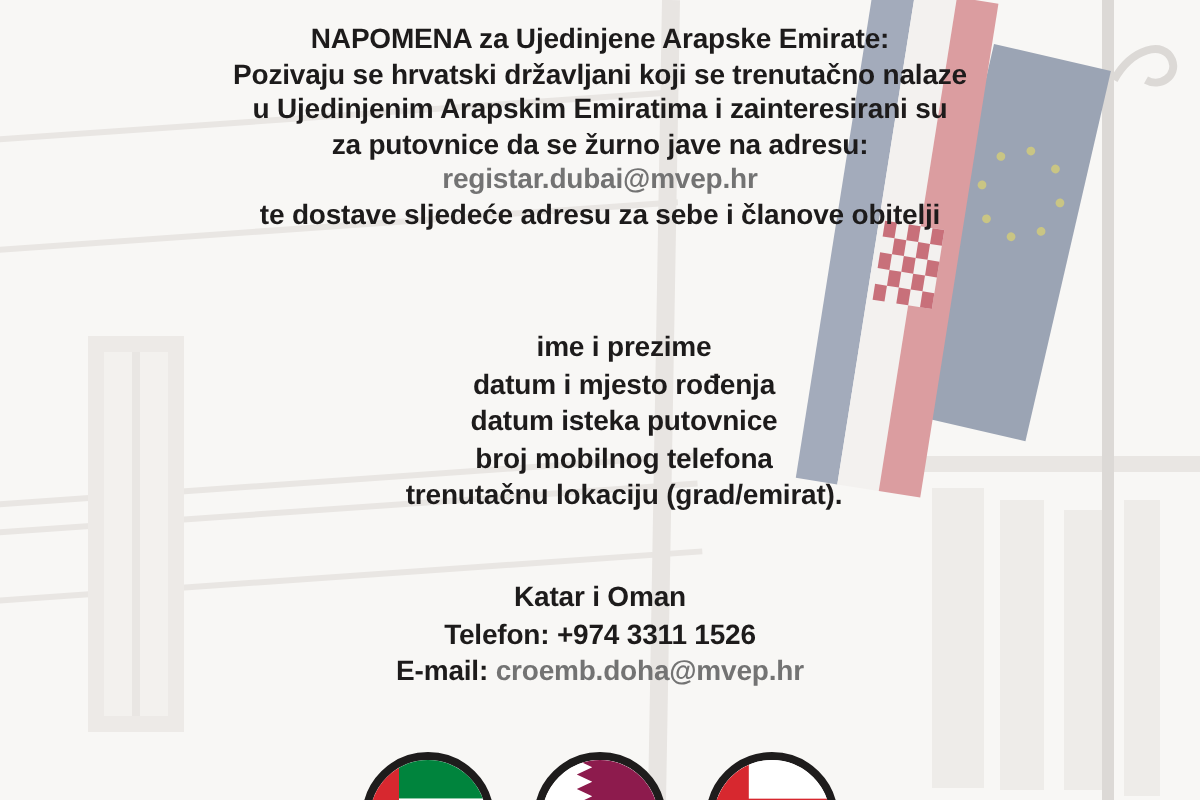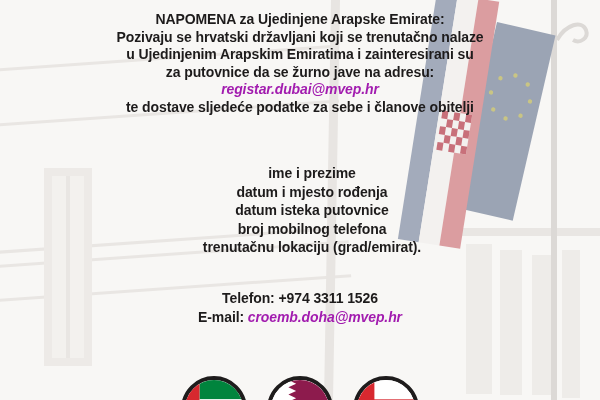--- a/index.html
+++ b/index.html
@@ -11,21 +11,21 @@
     font-weight:700;
     color:#1d1b1b;
     background:#f8f7f5;
   }
   .bg{position:absolute;top:0;left:0;width:600px;height:400px;}
   .content{position:absolute;top:0;left:0;width:600px;height:400px;text-align:center;}
   .block{position:absolute;left:0;width:600px;}
   .notice-block{top:11px;font-size:14px;line-height:17.6px;letter-spacing:-0.1px;}
   .list-block{top:164px;font-size:14px;line-height:18.5px;letter-spacing:-0.1px;margin-left:12px;}
   .contact-block{top:289px;font-size:14px;line-height:18.6px;letter-spacing:-0.1px;}
-  .red{color:#a21caf;font-style:italic;}
+  .red{color:#737373;}
   .flags-row{
     position:absolute;top:376px;left:0;width:600px;
     display:flex;justify-content:center;gap:20px;
   }
   .flag-circle{
     width:58px;height:58px;
     border:4px solid #1e1c1c;border-radius:50%;
     overflow:hidden;flex:0 0 auto;background:#fff;
   }
   .flag-circle svg{display:block;width:58px;height:58px;}
@@ -107,32 +107,33 @@
   </svg>
 
   <div class="content">
 
     <div class="block notice-block">
       <div>NAPOMENA za Ujedinjene Arapske Emirate:</div>
       <div>Pozivaju se hrvatski državljani koji se trenutačno nalaze</div>
       <div>u Ujedinjenim Arapskim Emiratima i zainteresirani su</div>
       <div>za putovnice da se žurno jave na adresu:</div>
       <div class="red">registar.dubai@mvep.hr</div>
-      <div>te dostave sljedeće podatke za sebe i članove obitelji</div>
+      <div>te dostave sljedeće adresu za sebe i članove obitelji</div>
     </div>
 
     <div class="block list-block">
       <div>ime i prezime</div>
       <div>datum i mjesto rođenja</div>
       <div>datum isteka putovnice</div>
       <div>broj mobilnog telefona</div>
       <div>trenutačnu lokaciju (grad/emirat).</div>
     </div>
 
     <div class="block contact-block">
+      <div>Katar i Oman</div>
       <div>
         <span>Telefon:</span>
         <span>+974 3311 1526</span>
       </div>
       <div>
         <span>E-mail:</span>
         <span class="red">croemb.doha@mvep.hr</span>
       </div>
     </div>
 

